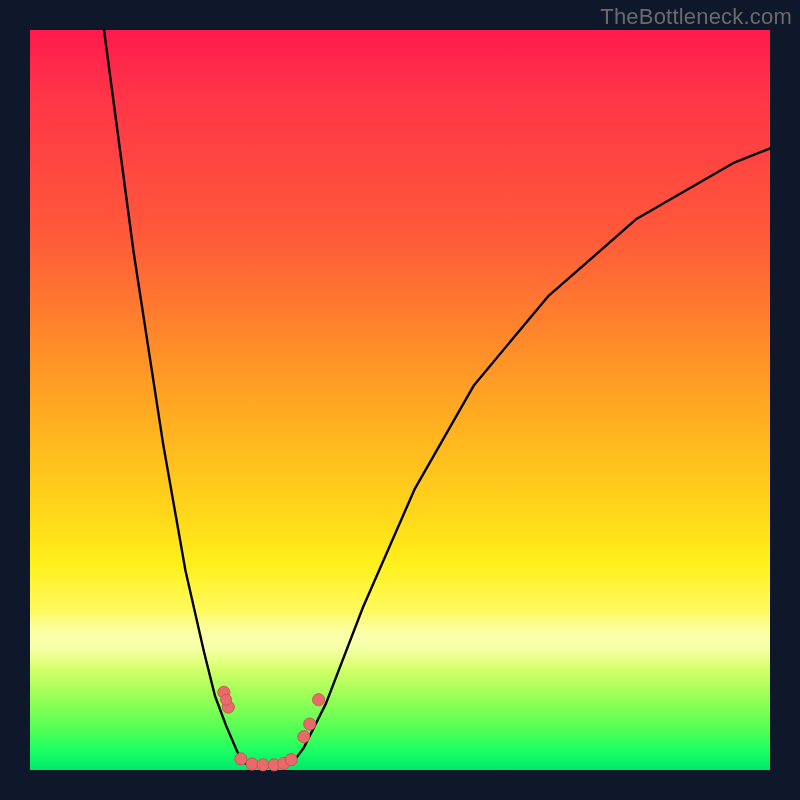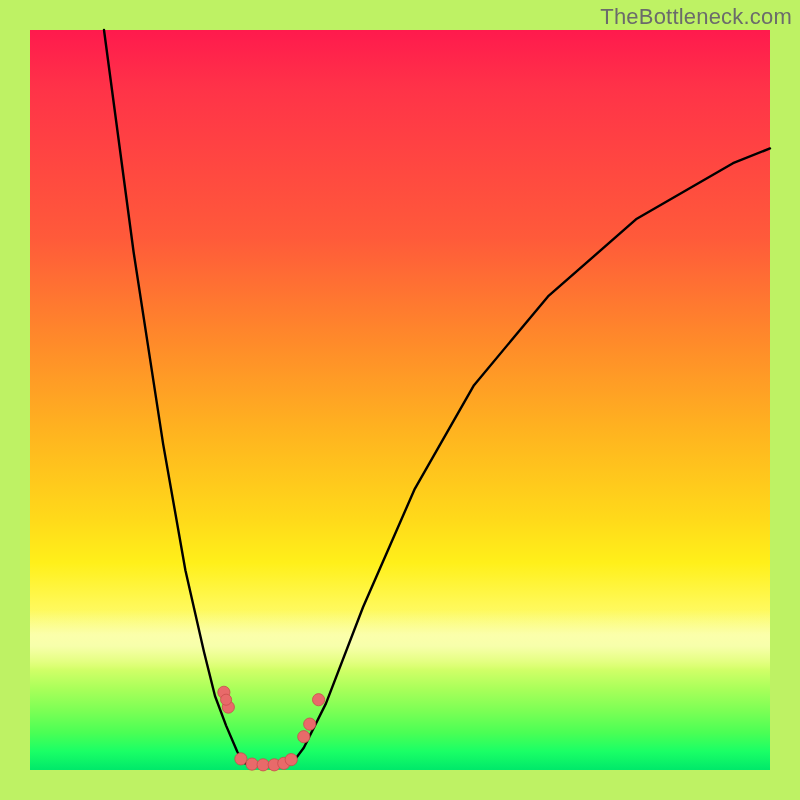--- a/index.html
+++ b/index.html
@@ -8,21 +8,21 @@
     width: 800px;
     height: 800px;
     overflow: hidden;
     background: #000;
     font-family: Arial, Helvetica, sans-serif;
   }
   .frame {
     position: relative;
     width: 800px;
     height: 800px;
-    background: #bef264;
+    background: #0f172a;
   }
   .plot-area {
     position: absolute;
     left: 30px;
     top: 30px;
     width: 740px;
     height: 740px;
     
     background: linear-gradient(to bottom,
       #ff1a4d 0%,

